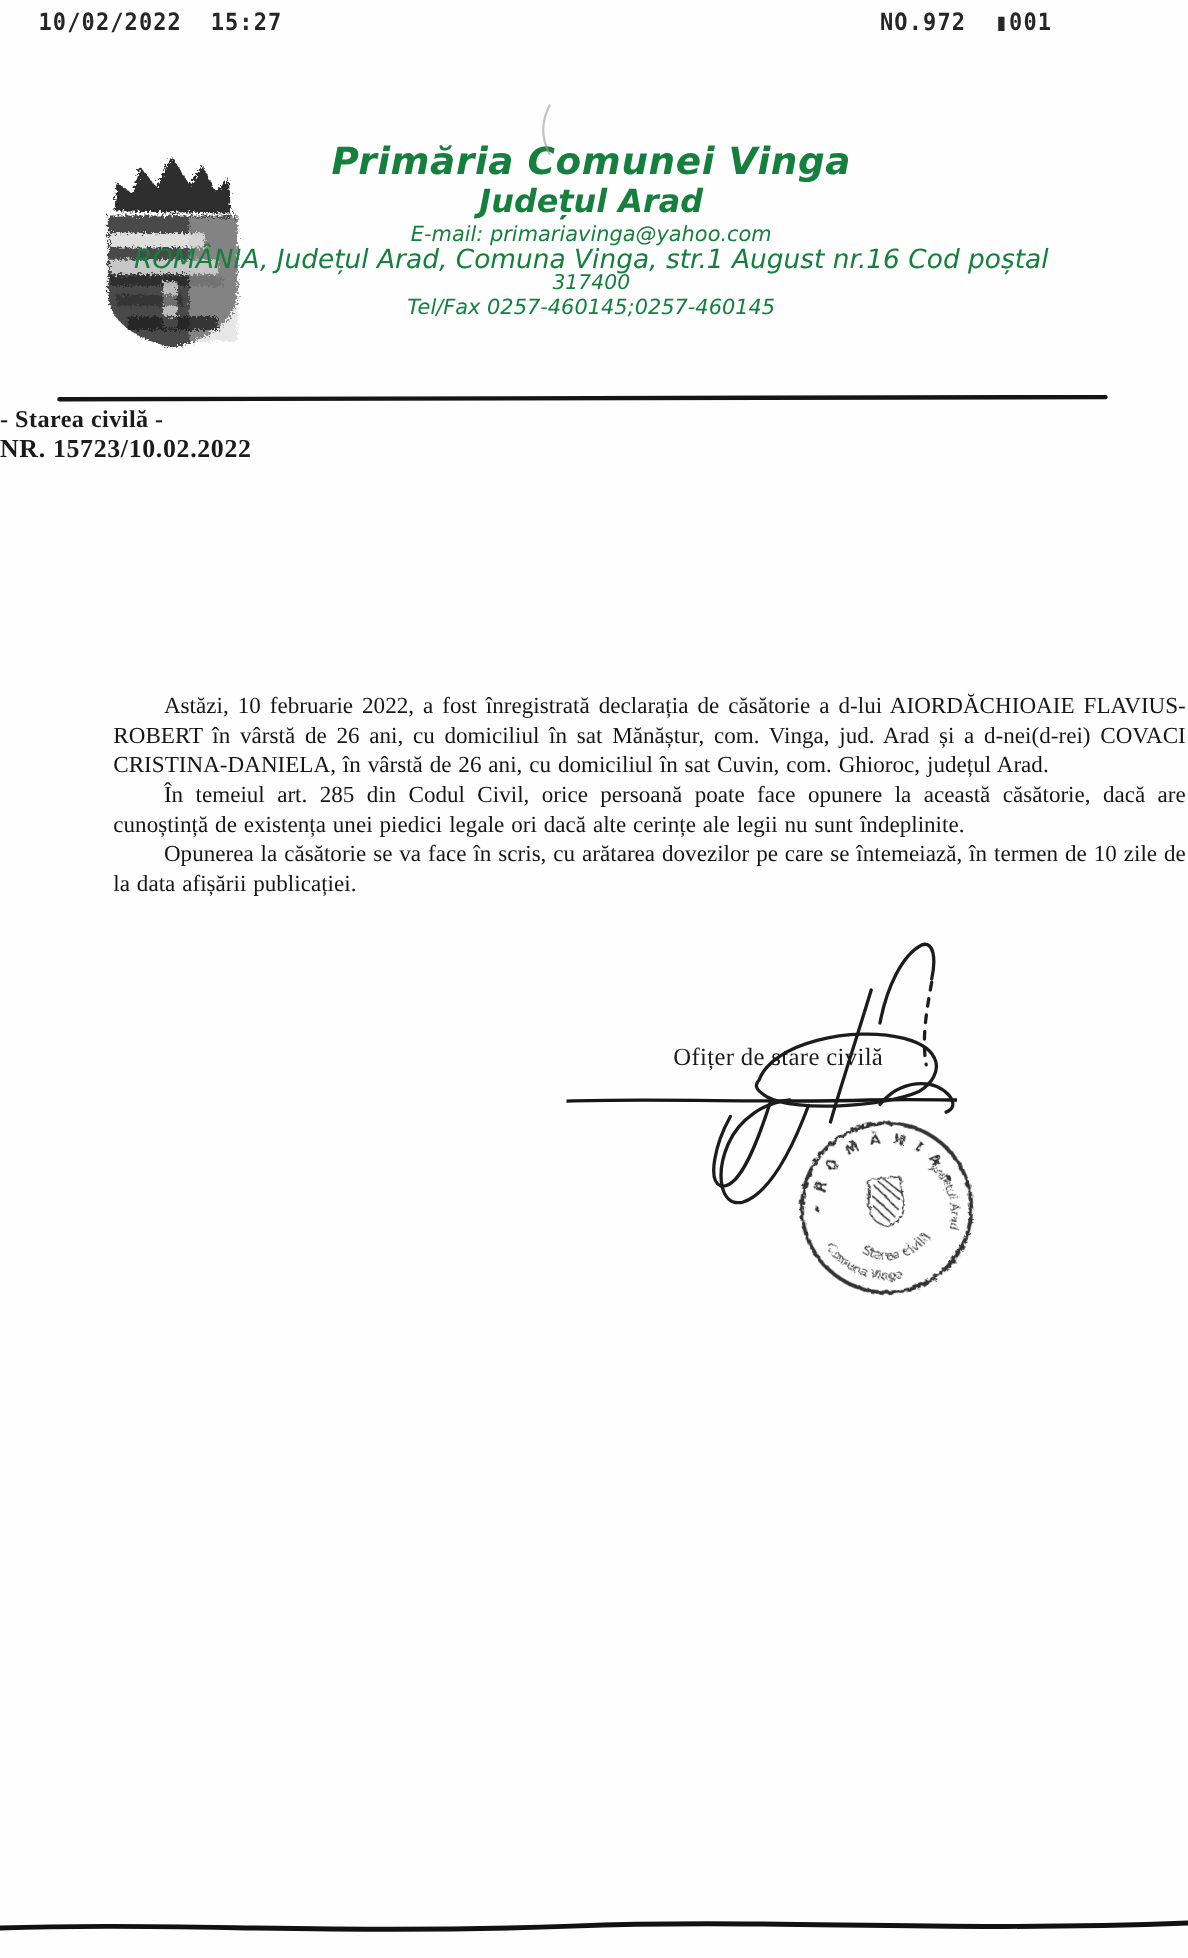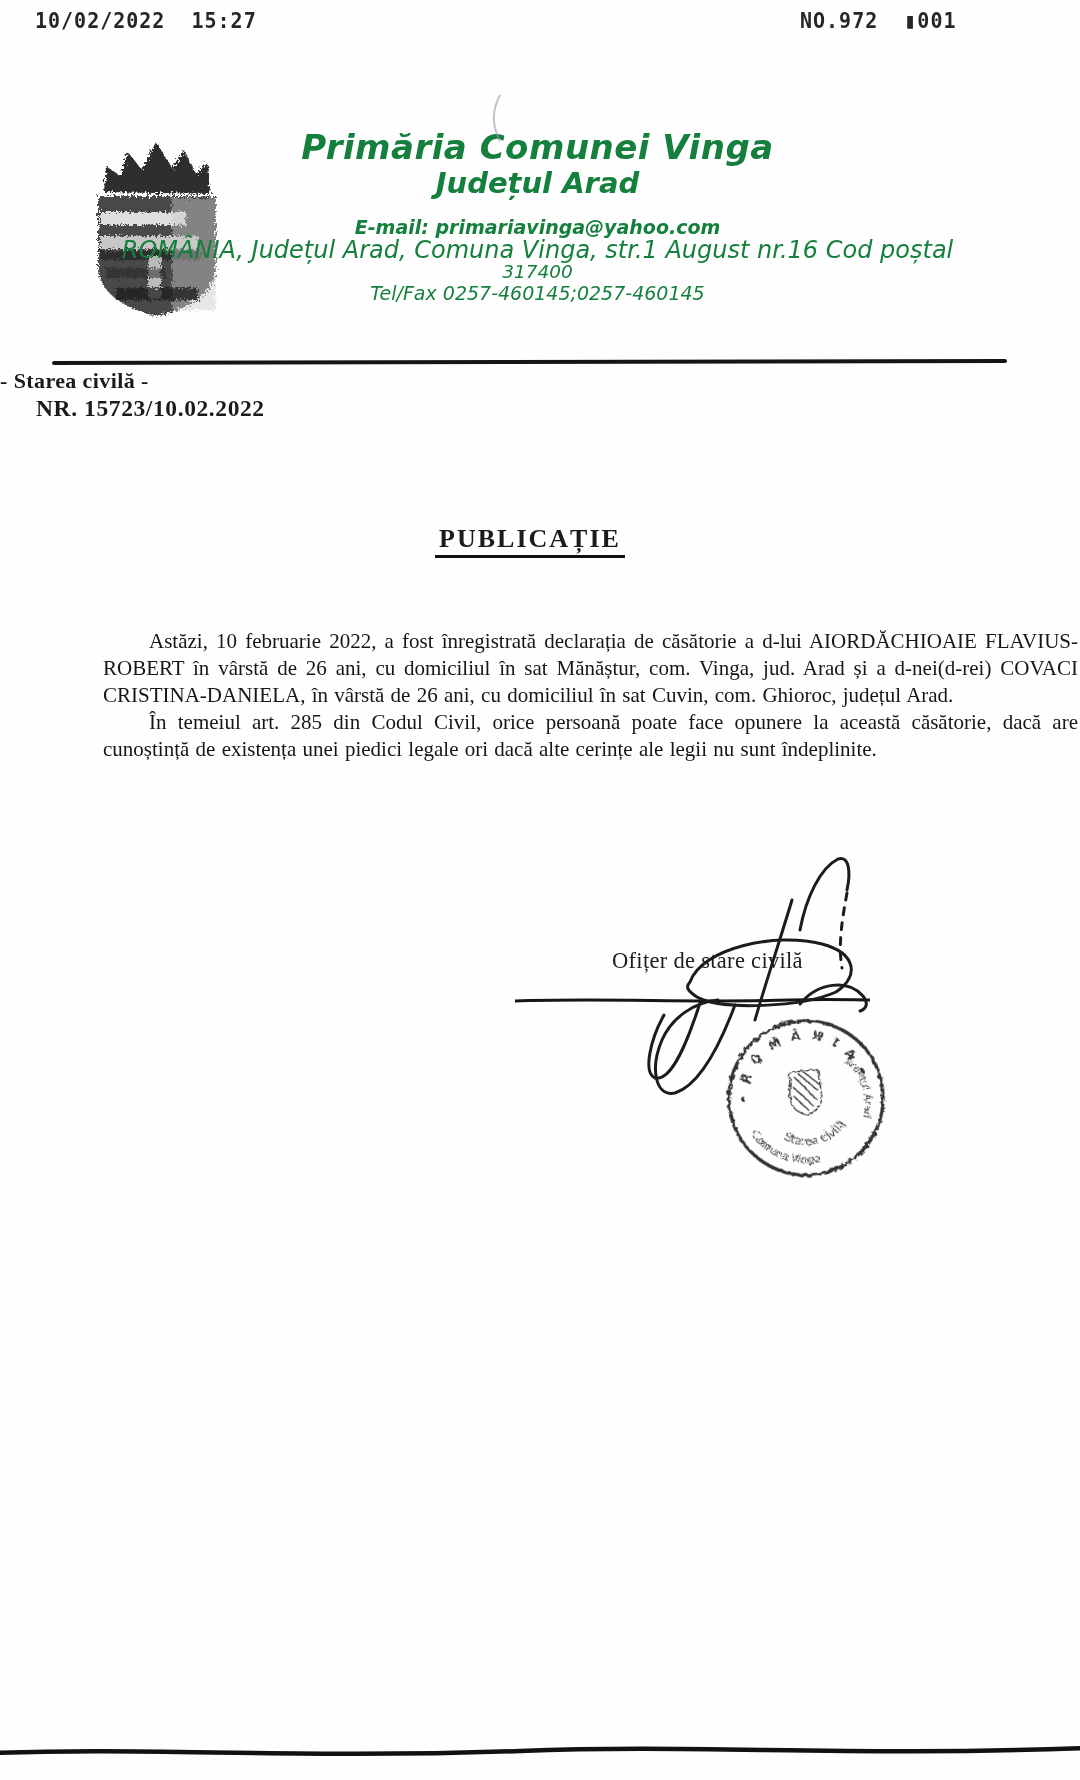--- a/index.html
+++ b/index.html
@@ -18,33 +18,33 @@
   .fax-dt{left:35px;}
   .fax-no{left:800px;}
   
   .letterhead{
     position:absolute; left:95px; top:128px; width:885px;
     text-align:center; font-family:"DejaVu Sans", sans-serif;
     font-style:italic; color:#15803d;
   }
   .lh-title{font-size:34px; font-weight:bold; letter-spacing:.5px; line-height:38px;}
   .lh-sub{font-size:29px; font-weight:bold; line-height:34px;}
-  .lh-email{font-size:19px; font-weight:bold; line-height:23px; margin-top:16px;}
+  .lh-email{font-size:19px; font-weight:normal; line-height:23px; margin-top:2px;}
   .lh-addr{font-size:24px; line-height:22px;}
   .lh-zip{font-size:18.5px; line-height:21px;}
   .lh-tel{font-size:19px; line-height:23px;}
   .emblem{position:absolute; left:76px; top:118px; width:164px; height:200px;}
   .rule{
     position:absolute; left:52px; top:360px; width:955px; height:3.5px;
     background:#151515; transform:rotate(-.12deg); border-radius:2px;
   }
   
   .refblock{position:absolute; left:0; top:368px; width:1046px; text-align:left;}
   .ref-dept{font-size:22px; font-weight:bold; letter-spacing:.4px;}
-  .ref-no{font-size:23.5px; font-weight:bold; letter-spacing:.6px; margin-top:1px;padding-left:36px;}
+  .ref-no{font-size:23.5px; font-weight:bold; letter-spacing:.6px; margin-top:1px;}
   
   .doc-title-wrap{position:absolute; left:0; top:524px; width:1060px; text-align:center;}
   .doc-title{
     display:inline-block; font-size:26px; font-weight:bold; letter-spacing:2px;
     border-bottom:3.5px solid #111; padding:0 4px 1px 4px;
   }
   
   .body-text{
     position:absolute; left:55px; top:628px; width:975px;
     font-size:21px; line-height:27px; text-align:justify;
@@ -98,27 +98,25 @@
     <div class="lh-tel">Tel/Fax 0257-460145;0257-460145</div>
   </div>
 
   <div class="rule"></div>
 
   <div class="refblock">
     <div class="ref-dept">- Starea civilă -</div>
     <div class="ref-no">NR. 15723/10.02.2022</div>
   </div>
 
-  <div class="doc-title-wrap">
-    <span class="doc-title">PUBLICAȚIE</span>
-  </div>
 
   <div class="body-text">
     <p>Astăzi, 10 februarie 2022, a fost înregistrată declarația de căsătorie a d-lui AIORDĂCHIOAIE FLAVIUS-ROBERT în vârstă de 26 ani, cu domiciliul în sat Mănăștur, com. Vinga, jud. Arad și a d-nei(d-rei) COVACI CRISTINA-DANIELA, în vârstă de 26 ani, cu domiciliul în sat Cuvin, com. Ghioroc, județul Arad.</p>
     <p>În temeiul art. 285 din Codul Civil, orice persoană poate face opunere la această căsătorie, dacă are cunoștință de existența unei piedici legale ori dacă alte cerințe ale legii nu sunt îndeplinite.</p>
+    <p>Opunerea la căsătorie se va face în scris, cu arătarea dovezilor pe care se întemeiază, în termen de 10 zile de la data afișării publicației.</p>
   </div>
 
   <div class="officer-label">Ofițer de stare civilă</div>
 
   <svg class="overlay" viewBox="0 0 1080 1780">
     <defs>
       <filter id="grunge" x="-20%" y="-20%" width="140%" height="140%">
         <feTurbulence type="fractalNoise" baseFrequency="0.22" numOctaves="2" result="n2"></feTurbulence>
         <feDisplacementMap in="SourceGraphic" in2="n2" scale="5"></feDisplacementMap>
       </filter>

